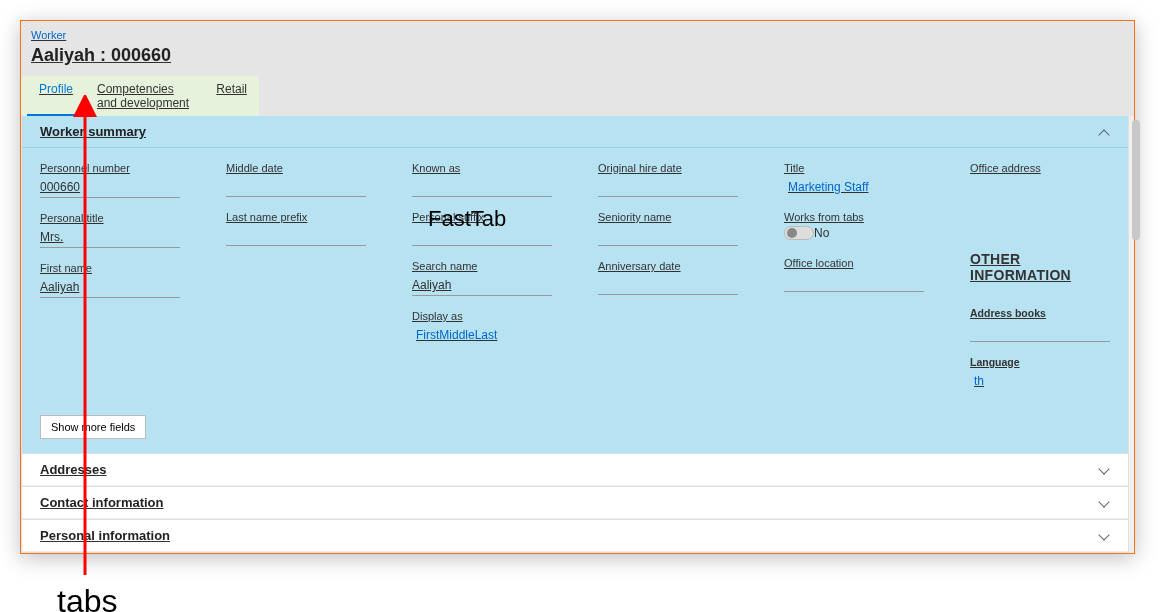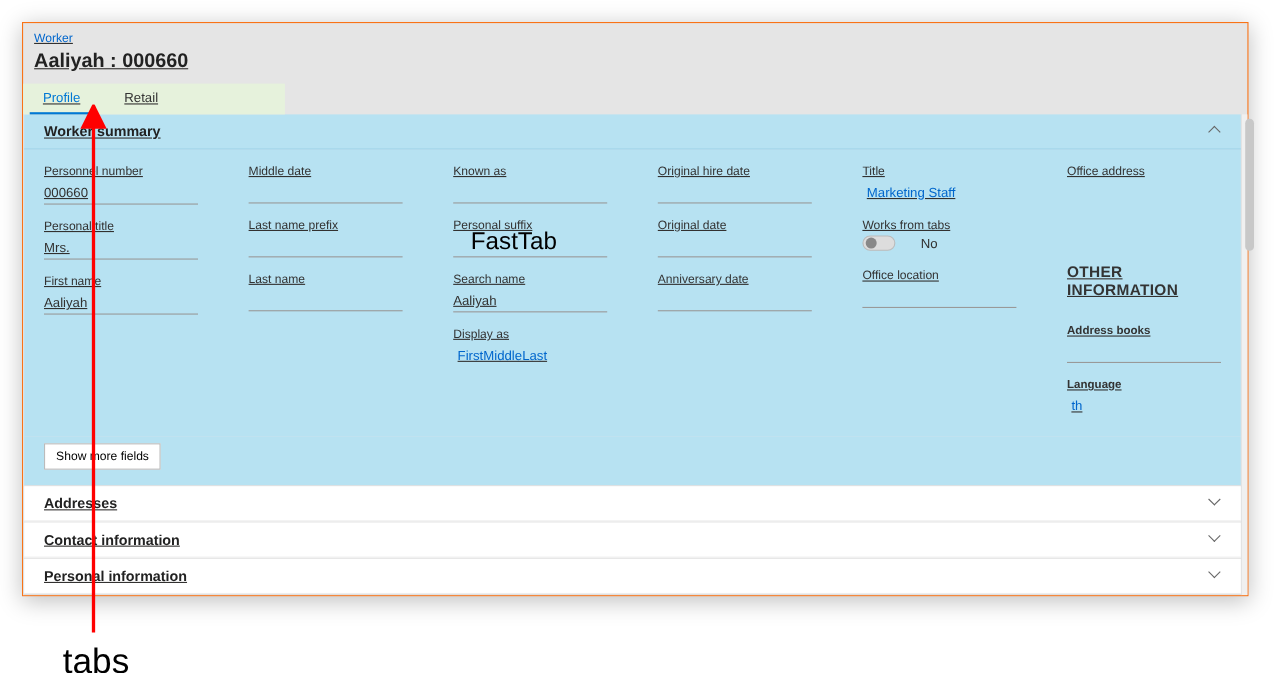--- a/index.html
+++ b/index.html
@@ -24,21 +24,21 @@
       color: #0066cc;
     }
     .page-title {
       padding: 4px 10px 10px 10px;
       font-size: 18px;
       font-weight: 600;
       color: #222;
     }
     .tabs {
       display: flex;
-      gap: 16px;
+      gap: 0;
       background: #e6f2dc;
       padding: 0 0 0 6px;
       position: relative;
       width: 238px;
     }
     .tab {
       padding: 6px 12px;
       font-size: 12px;
       color: #333;
       cursor: pointer;
@@ -67,21 +67,21 @@
       background: #c8c8c8;
       border-radius: 4px;
     }
     .fasttab {
       border: 1px solid #e0e0e0;
       border-top: none;
     }
     .fasttab-header {
       display: flex;
       justify-content: space-between;
-      align-items: flex-start;
+      align-items: flex-end;
       padding: 8px 18px;
       cursor: pointer;
       background: #fff;
       border-bottom: 1px solid #eee;
     }
     .fasttab-header.expanded-header {
       background: #b7e2f2;
       font-weight: 600;
       border-bottom: 1px solid #9ccfe6;
     }
@@ -131,21 +131,21 @@
       border-bottom: 1px solid #999;
       min-height: 20px;
       display: block;
       max-width: 140px;
     }
     .field-value.link { color: #0066cc; border-bottom: none; padding-left: 4px; }
     .field-value.noborder { border-bottom: none; padding-left: 4px; }
     .toggle {
       display: inline-flex;
       align-items: center;
-      gap: 23px;
+      gap: 0;
     }
     .toggle-track {
       width: 30px;
       height: 14px;
       border-radius: 8px;
       background: #ddd;
       border: 1px solid #bbb;
       position: relative;
     }
     .toggle-thumb {
@@ -204,20 +204,21 @@
 <body>
 
 <div class="page-wrap">
 <div class="window">
 
   <div class="breadcrumb">Worker</div>
   <div class="page-title">Aaliyah : 000660</div>
 
   <div class="tabs">
     <div class="tab active">Profile</div>
+    <div class="tab">Competencies and development</div>
     <div class="tab">Retail</div>
   </div>
 
   <div class="content-area">
     <div class="main">
 
       <div class="fasttab">
         <div class="fasttab-header expanded-header">
           <h3>Worker summary</h3>
           <span class="chevron up"></span>
@@ -241,24 +242,20 @@
 
           <div class="col">
             <div class="field">
               <span class="field-label">Middle date</span>
               <span class="field-value"></span>
             </div>
             <div class="field">
               <span class="field-label">Last name prefix</span>
               <span class="field-value"></span>
             </div>
-            <div class="field">
-              <span class="field-label">Last name</span>
-              <span class="field-value"></span>
-            </div>
           </div>
 
           <div class="col">
             <div class="field">
               <span class="field-label">Known as</span>
               <span class="field-value"></span>
             </div>
             <div class="field">
               <span class="field-label">Personal suffix</span>
               <span class="field-value"></span>
@@ -272,21 +269,21 @@
               <span class="field-value link">FirstMiddleLast</span>
             </div>
           </div>
 
           <div class="col">
             <div class="field">
               <span class="field-label">Original hire date</span>
               <span class="field-value"></span>
             </div>
             <div class="field">
-              <span class="field-label">Original date</span>
+              <span class="field-label">Seniority name</span>
               <span class="field-value"></span>
             </div>
             <div class="field">
               <span class="field-label">Anniversary date</span>
               <span class="field-value"></span>
             </div>
           </div>
 
           <div class="col">
             <div class="field">

